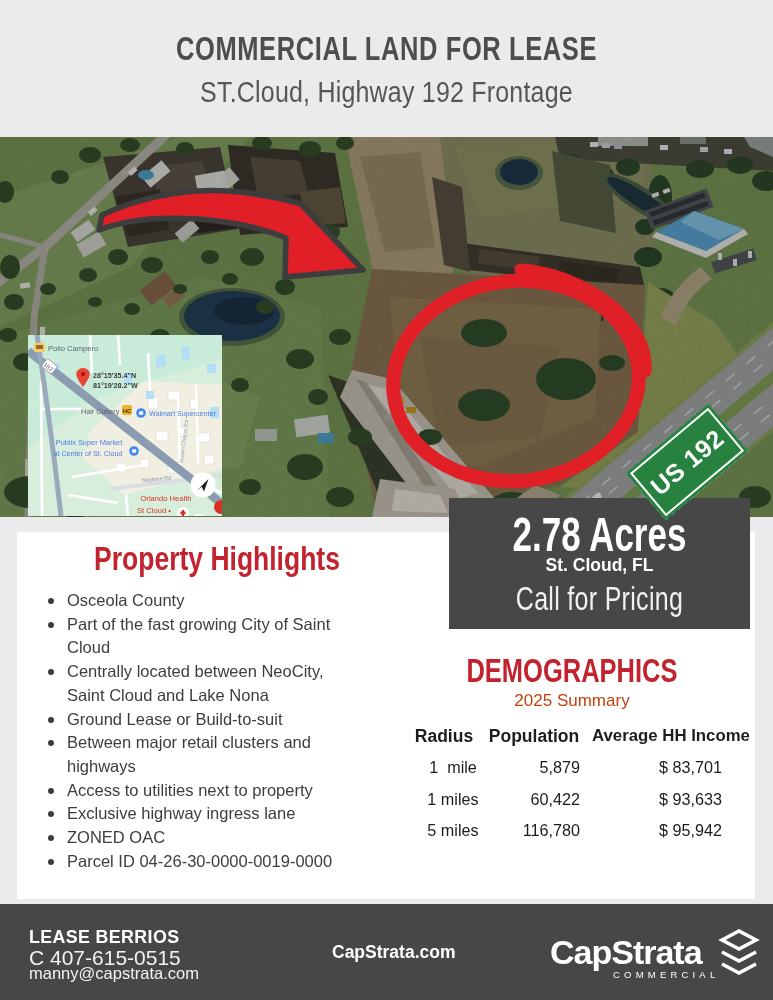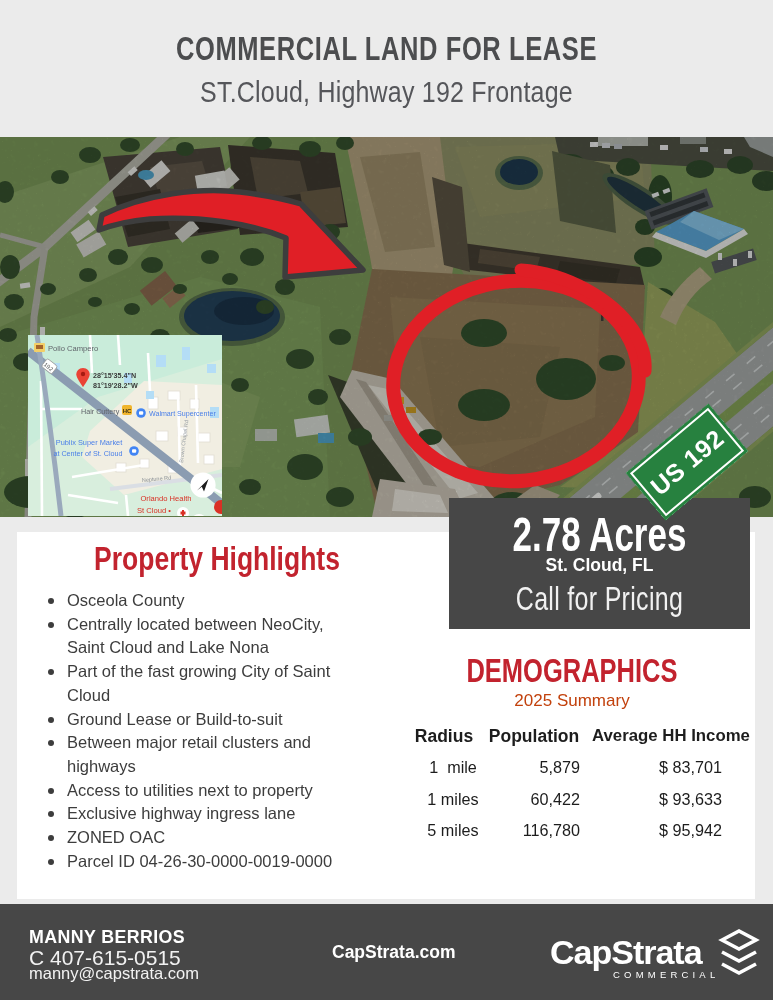--- a/index.html
+++ b/index.html
@@ -378,22 +378,22 @@
     <div class="abs" style="left:0; top:82px; width:301px; font-size:25px; font-weight:400; color:#f1f1f1; letter-spacing:0.3px; transform:scaleY(1.32); transform-origin:top;">Call for Pricing</div>
   </div>
 
   <div class="abs" style="left:17px; top:532px; width:738px; height:367px; background:#ffffff; z-index:5;"></div>
 
   <div class="abs" style="left:0px; top:541px; width:434px; text-align:center; font-size:26.5px; font-weight:800; color:#c2232e; z-index:6; transform:scaleY(1.22); transform-origin:top;">Property Highlights</div>
 
   <div class="abs" style="left:67px; top:589px; width:290px; font-size:16.5px; color:#3d3d3d; line-height:23.7px; z-index:6;">
     <ul style="list-style:none;">
       <li><span class="bu"></span>Osceola County</li>
+      <li><span class="bu"></span>Part of the fast growing City of Saint Cloud</li>
       <li><span class="bu"></span>Centrally located between NeoCity, Saint Cloud and Lake Nona</li>
-      <li><span class="bu"></span>Part of the fast growing City of Saint Cloud</li>
       <li><span class="bu"></span>Ground Lease or Build-to-suit</li>
       <li><span class="bu"></span>Between major retail clusters and highways</li>
       <li><span class="bu"></span>Access to utilities next to property</li>
       <li><span class="bu"></span>Exclusive highway ingress lane</li>
       <li><span class="bu"></span>ZONED OAC</li>
       <li><span class="bu"></span>Parcel ID 04-26-30-0000-0019-0000</li>
     </ul>
   </div>
   <style>
     .bu { position:absolute; left:-19px; margin-top:9px; width:6px; height:6px; border-radius:50%; background:#3d3d3d; }
@@ -418,21 +418,21 @@
     <div class="abs td" style="left:459px; top:821px; width:121px; text-align:right;">116,780</div>
     <div class="abs td" style="left:572px; top:821px; width:150px; text-align:right;">$ 95,942</div>
   </div>
   <style>
     .th { font-weight:700; font-size:17.5px; }
     .td { font-size:16.2px; }
   </style>
 
   <div class="abs" style="left:0; top:904px; width:773px; height:96px; background:#474747; z-index:10;">
 
-    <div class="abs" style="left:29px; top:23px; font-size:17.8px; font-weight:800; color:#fff; letter-spacing:0.4px;">MANNY BERRIOS</div>
+    <div class="abs" style="left:29px; top:23px; font-size:17.8px; font-weight:800; color:#fff; letter-spacing:0.4px;">LEASE BERRIOS</div>
 
     <div class="abs" style="left:29px; top:42px; font-size:21px; color:#f2f2f2;">C 407-615-0515</div>
 
     <div class="abs" style="left:29px; top:60px; font-size:16.5px; color:#f2f2f2;">manny@capstrata.com</div>
 
     <div class="abs" style="left:332px; top:38px; font-size:17.5px; font-weight:700; color:#fff;">CapStrata.com</div>
 
     <div class="abs" style="left:550px; top:22px; width:210px; height:60px;">
       <svg width="210" height="60" viewBox="0 0 210 60" style="font-family:'Liberation Sans',sans-serif;">
         <text x="0" y="38" font-size="34" font-weight="bold" fill="#ffffff" letter-spacing="-1">CapStrata</text>

